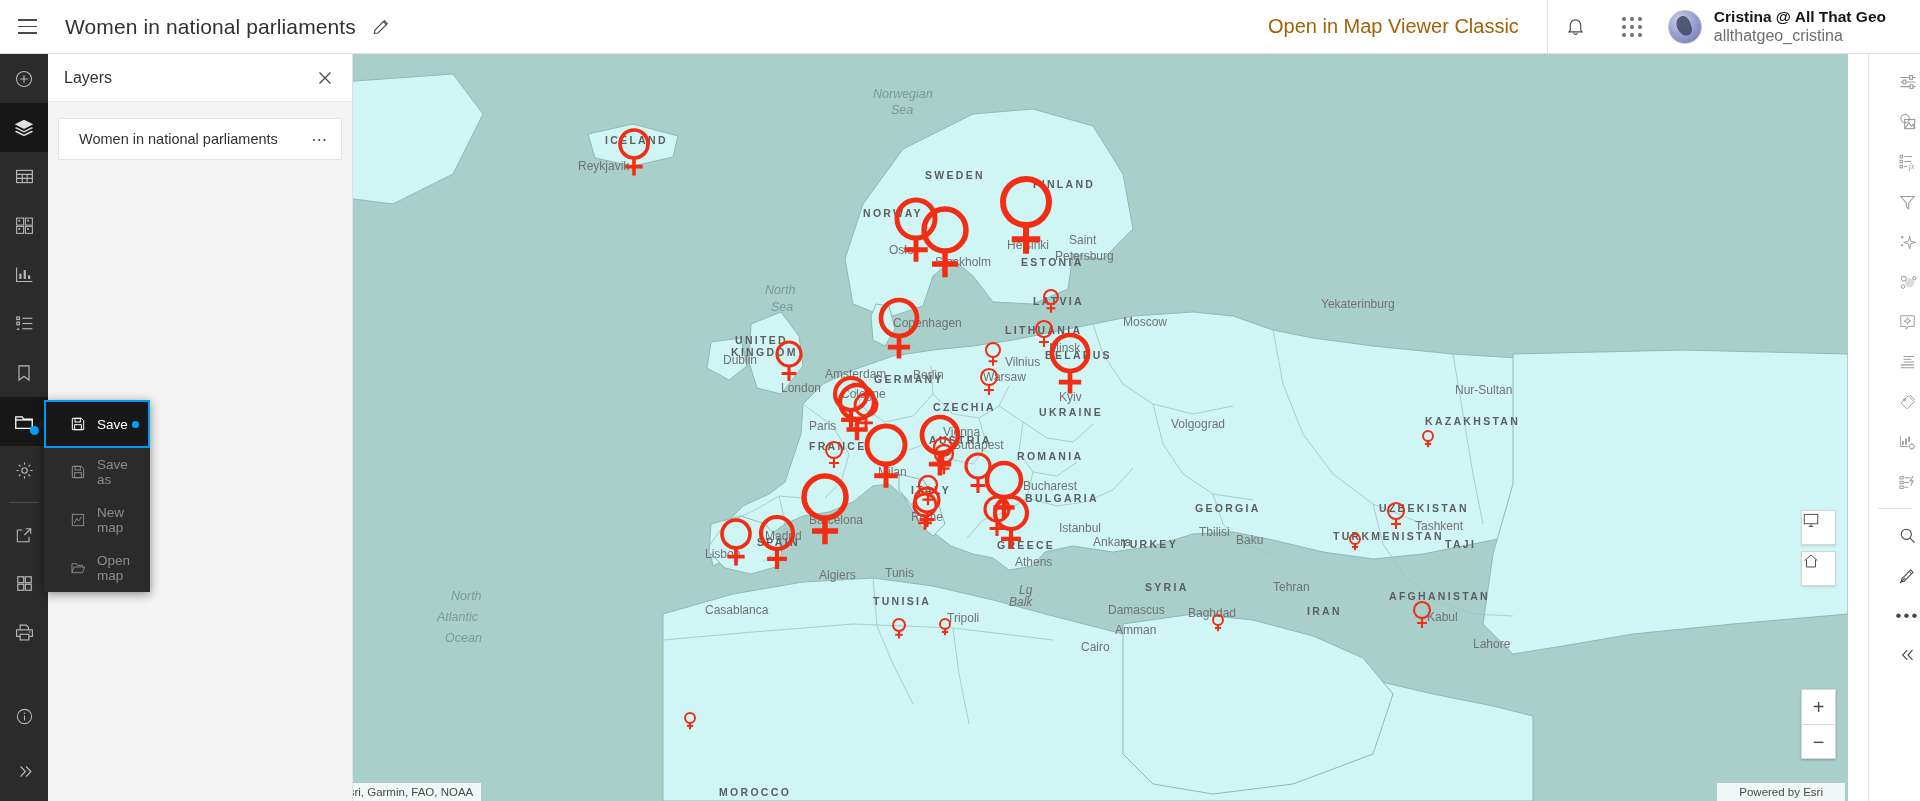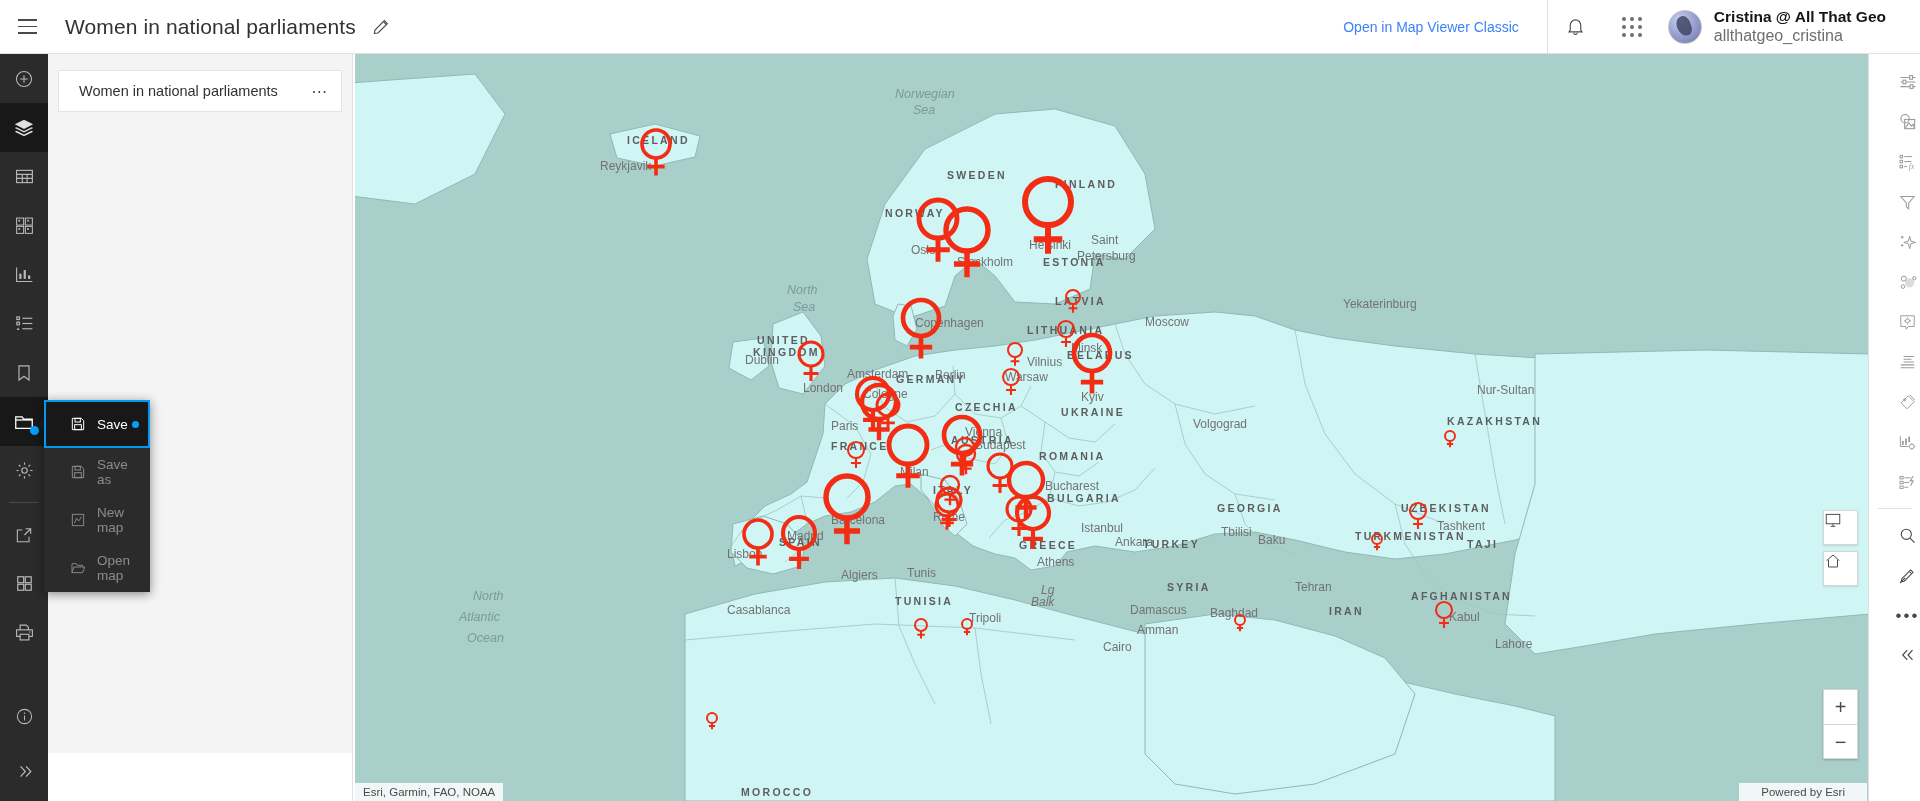--- a/index.html
+++ b/index.html
@@ -18,21 +18,21 @@
     display: flex; align-items: center; z-index: 40;
   }
   .hamburger { width: 54px; height: 54px; display: flex; flex-direction: column;
     align-items: center; justify-content: center; gap: 5px; cursor: pointer; }
   .hamburger i { display: block; width: 19px; height: 1.5px; background: #4a4a4a; }
   .map-title { font-size: 21px; color: #323232; font-weight: 400;
     margin-left: 11px; letter-spacing: .1px; white-space: nowrap; }
   .edit-pencil { margin-left: 14px; width: 22px; height: 22px; cursor: pointer;
     display:flex; align-items:center; justify-content:center; }
   .header-spacer { flex: 1; }
-  .open-classic { font-size: 14px; color: #3b82f6; padding-right: 28px;
+  .open-classic { font-size: 20px; color: #a16207; padding-right: 28px;
     cursor: pointer; white-space: nowrap; }
   .hdr-divider { width: 1px; height: 54px; background: #e0e0e0; }
   .hdr-icon { width: 56px; height: 54px; display: flex; align-items: center;
     justify-content: center; cursor: pointer; }
   .dotgrid { display: grid; grid-template-columns: repeat(3, 4px);
     grid-template-rows: repeat(3, 4px); gap: 4px; }
   .dotgrid span { width: 4px; height: 4px; border-radius: 50%; background: #6e6e6e; }
   .user-block { display: flex; align-items: center; gap: 12px;
     padding: 0 34px 0 8px; cursor: pointer; }
   .avatar { width: 34px; height: 34px; border-radius: 50%;
@@ -101,21 +101,21 @@
   .menu-item.selected { background: #181818; outline: 2px solid #009af2;
     outline-offset: -2px; }
   .menu-label { font-size: 13.5px; color: #8c8c8c; }
   .menu-item.selected .menu-label { color: #fff; }
   .menu-dot { position: absolute; right: 11px; width: 7px; height: 7px;
     border-radius: 50%; background: #00a0ff; }
   .menu-icon { width: 16px; height: 16px; flex: none; color: #8c8c8c; }
   .menu-item.selected .menu-icon { color: #fff; }
 
   
-  .map { position: absolute; top: 54px; left: 355px; width: 1515px; height: 747px;
+  .map { position: absolute; top: 54px; left: 333px; width: 1515px; height: 747px;
     background: #14b8a6; overflow: hidden; z-index: 5; }
   .map svg { position: absolute; top: 0; left: 0; }
   .attribution { position: absolute; left: 0; bottom: 0; height: 18px;
     background: rgba(255,255,255,.82); font-size: 11.5px; color: #4a4a4a;
     display: flex; align-items: center; padding: 0 8px; z-index: 12; }
   .powered { position: absolute; right: 3px; bottom: 0; height: 18px;
     background: rgba(255,255,255,.82); font-size: 11.5px; color: #4a4a4a;
     display: flex; align-items: center; padding: 0 22px; z-index: 12; }
   .map-btn { position: absolute; width: 35px; height: 35px; background: #fff;
     border: 1px solid #d6d6d6; display: flex; align-items: center;
@@ -298,20 +298,28 @@
     </div>
     <div class="rail-btn" style="height:60px">
       <svg width="19" height="19" viewBox="0 0 24 24" fill="none" stroke="#b8b8b8" stroke-width="1.6">
         <path d="M7 5.5 L13 12 L7 18.5"></path>
           <path d="M14 5.5 L20 12 L14 18.5"></path>
       </svg>
     </div>
   </div>
 
   <div class="panel">
+    <div class="panel-head">
+      <div class="panel-title">Layers</div>
+      <div class="panel-close">
+        <svg width="14" height="14" viewBox="0 0 14 14" stroke="#4a4a4a" stroke-width="1.3">
+          <path d="M1.5 1.5 L12.5 12.5 M12.5 1.5 L1.5 12.5"></path>
+        </svg>
+      </div>
+    </div>
     <div class="panel-body">
       <div class="layer-card">
         <div class="layer-name">Women in national parliaments</div>
         <div class="layer-more">⋯</div>
       </div>
     </div>
   </div>
 
   <div class="save-menu">
     <div class="menu-item selected">

